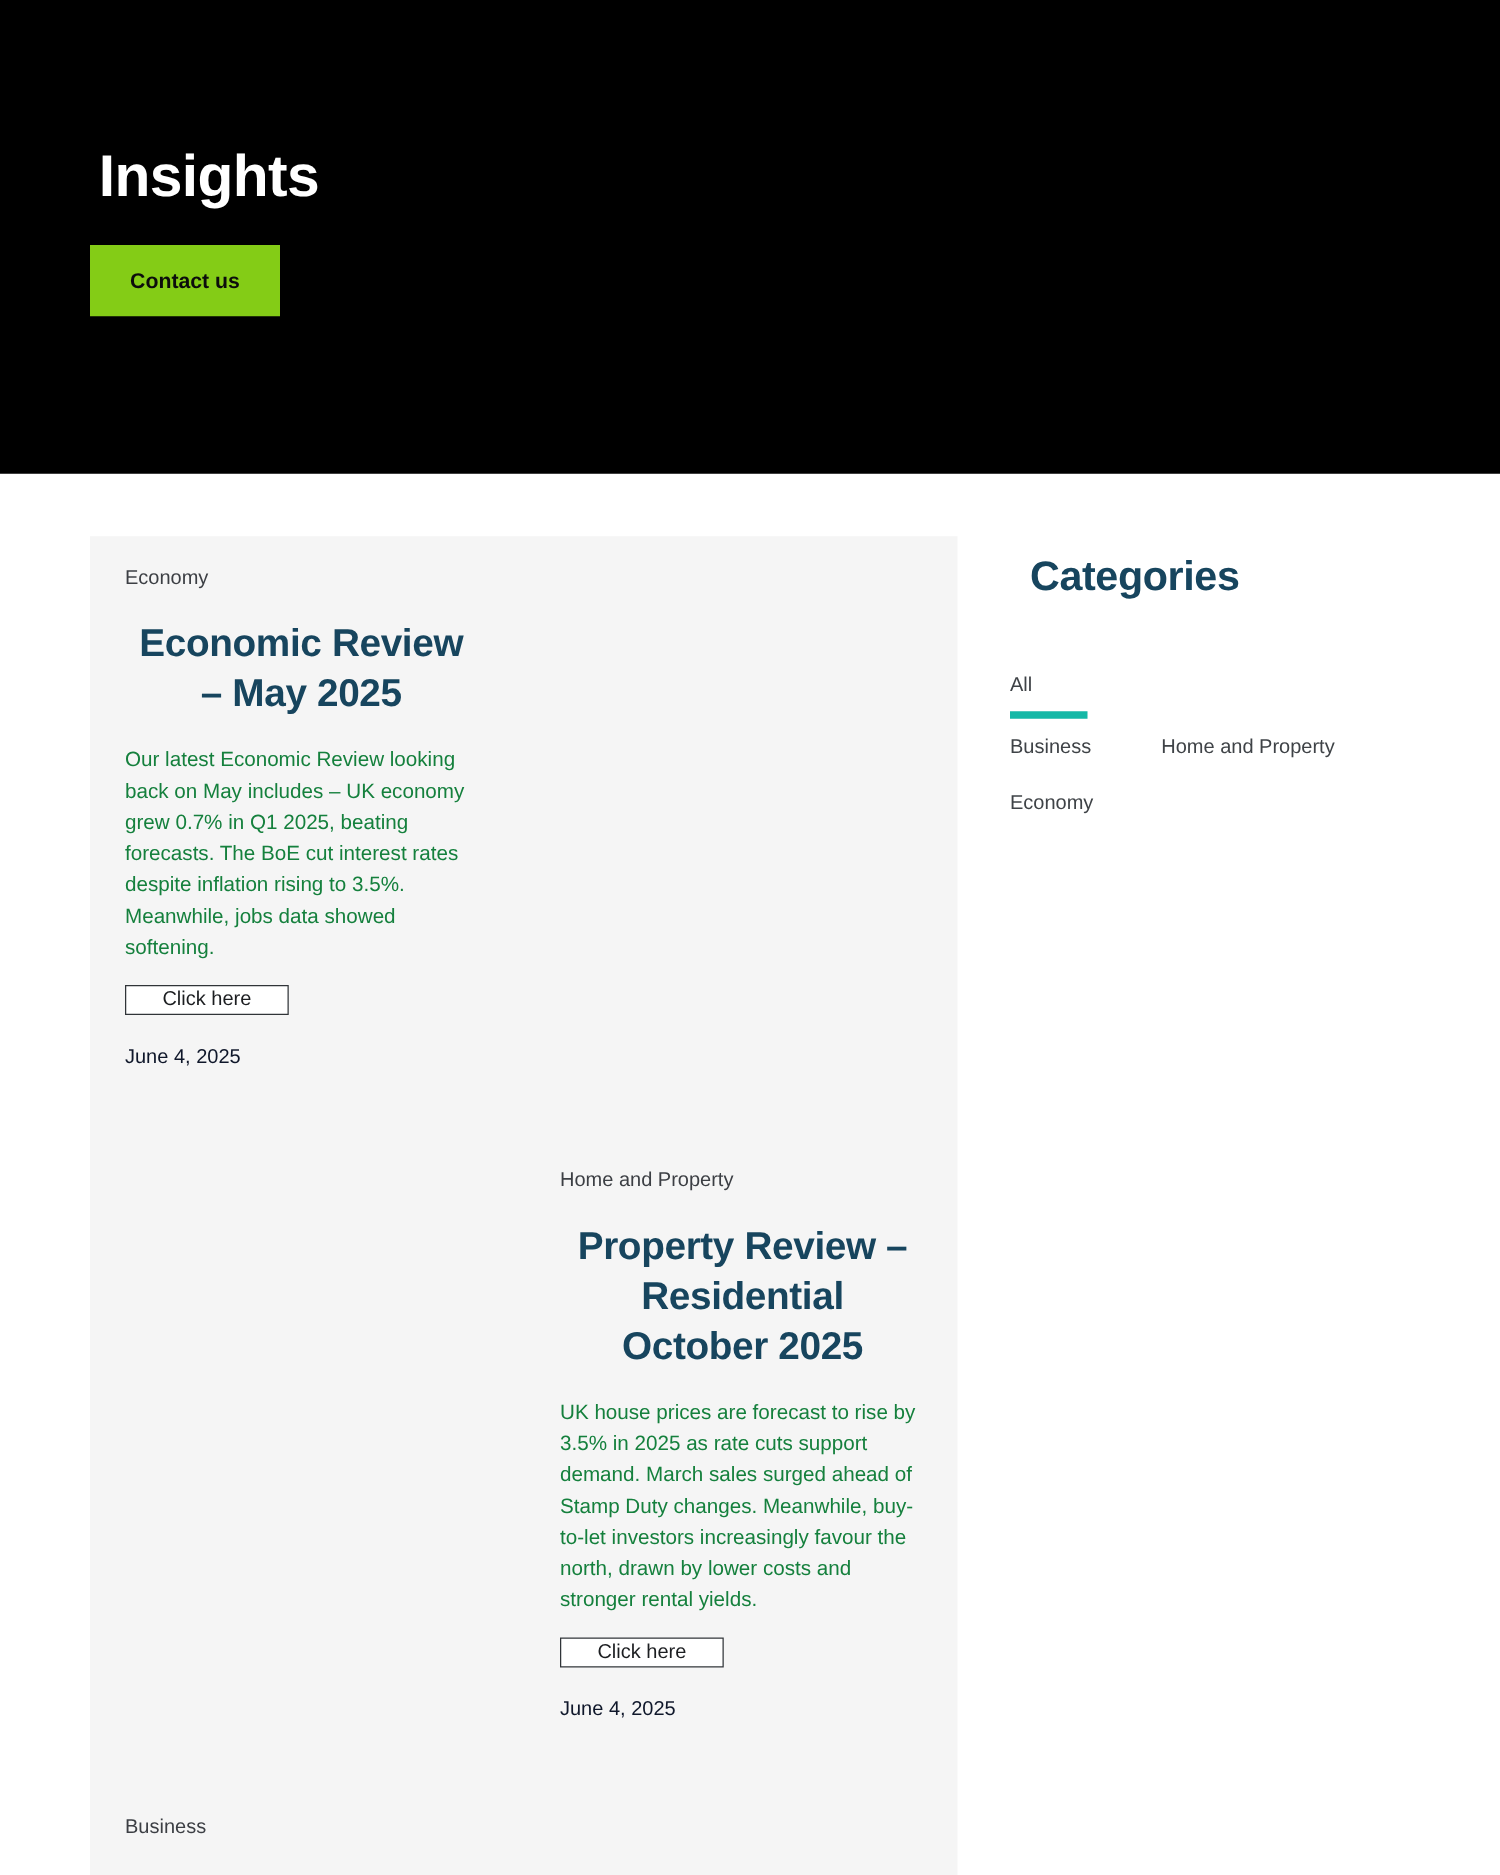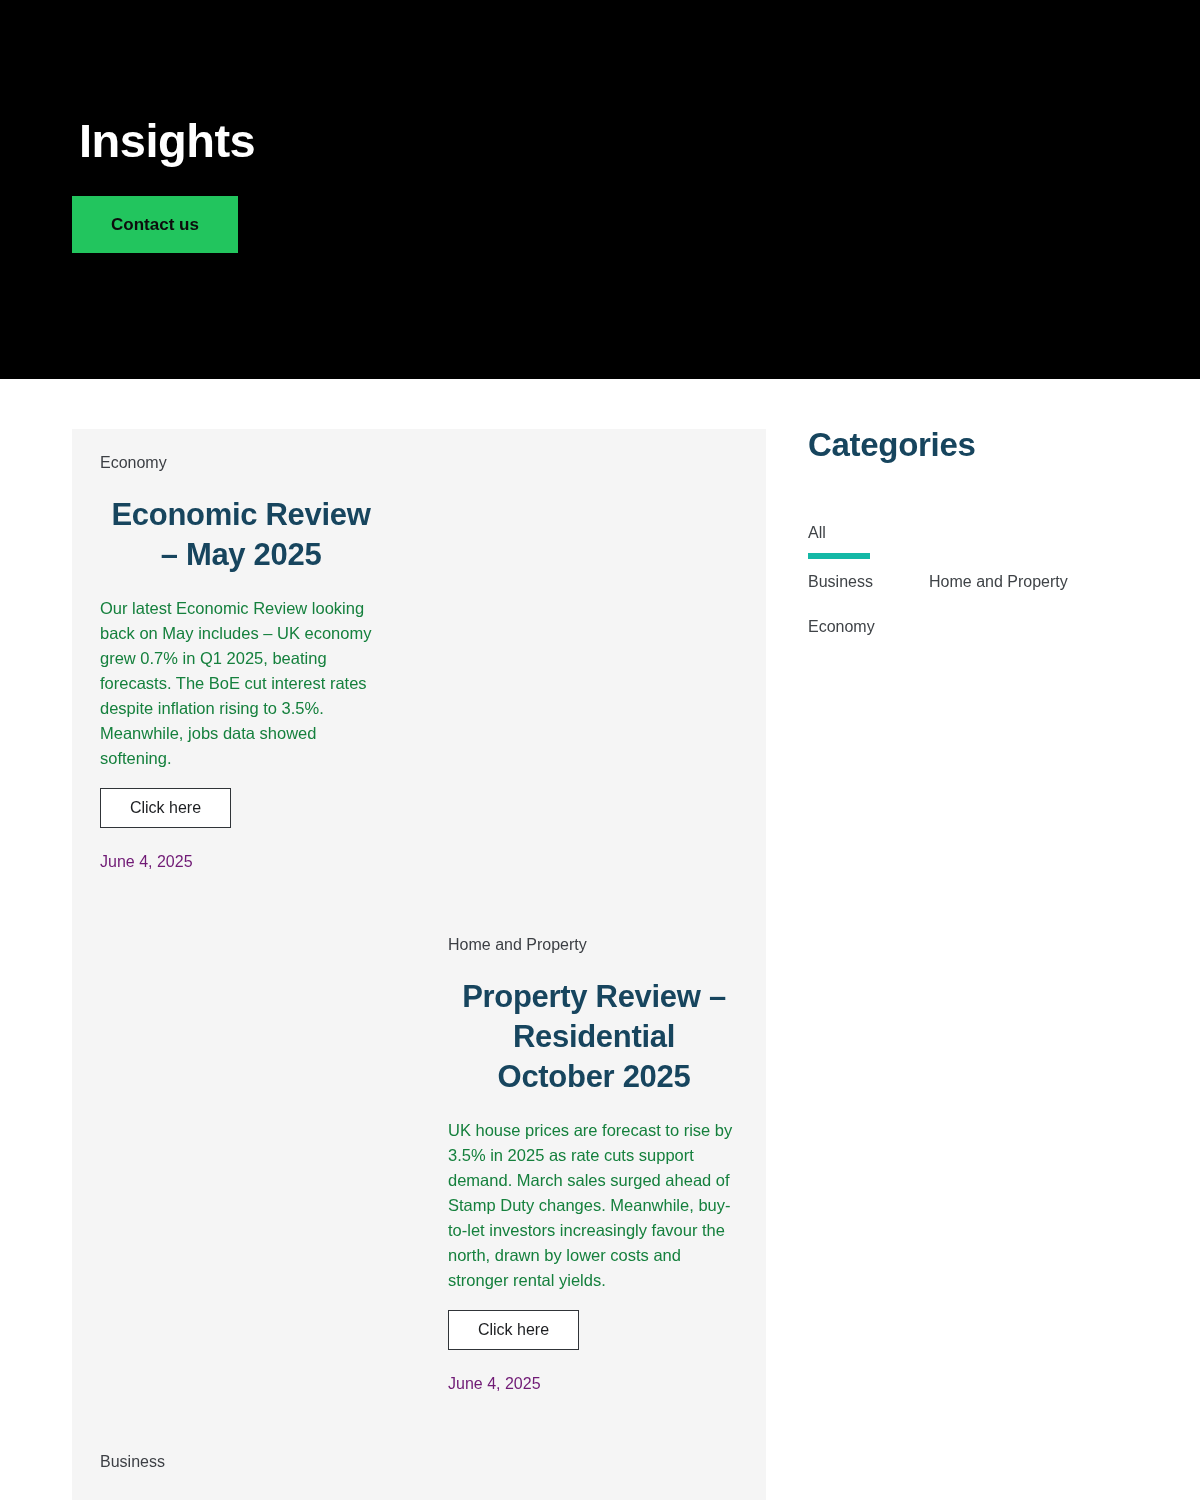--- a/index.html
+++ b/index.html
@@ -20,22 +20,22 @@
   }
   .site-title {
     position: absolute; left: 79px; top: 114px;
     margin: 0;
     font-size: 47px; line-height: 1.15;
     font-weight: bold; letter-spacing: -0.5px;
     color: #ffffff;
   }
   .contact-btn {
     position: absolute; left: 72px; top: 196px;
-    width: 166px; height: 57px;
-    background: #22c55e; border: none;
+    width: 152px; height: 57px;
+    background: #84cc16; border: none;
     font-family: inherit; font-size: 17px; font-weight: bold;
     color: #0c0c0c; cursor: pointer;
   }
 
   
   .posts-card {
     position: absolute; left: 72px; top: 429px;
     width: 694px; height: 1071px;
     background: #f5f5f5;
   }
@@ -58,39 +58,39 @@
   .post-title span { display: block; }
   .post-excerpt {
     margin: 21px 0 0 0;
     width: 100%;
     font-size: 16.5px; line-height: 25px;
     color: #15803d;
   }
   .click-btn {
     display: block;
     margin-top: 17px;
-    width: 131px; height: 40px;
+    width: 131px; height: 24px;
     background: #ffffff;
     border: 1.5px solid #303438;
     font-family: inherit; font-size: 16px;
     color: #1c1e21; cursor: pointer;
   }
   .post-date {
     margin-top: 24px;
     font-size: 16px; line-height: 20px;
-    color: #701a75;
+    color: #0f172a;
   }
 
   
   .sidebar {
     position: absolute; left: 808px; top: 425px;
     width: 350px;
   }
   .sidebar-heading {
-    margin: 0;
+    margin: 16px;
     font-size: 33px; line-height: 40px;
     font-weight: bold; letter-spacing: -0.3px;
     color: #17455e;
   }
   .cat-list { margin-top: 59px; }
   .cat-row {
     display: grid;
     grid-template-columns: 121px auto;
   }
   .cat-row-all      { margin-bottom: 14px; }

